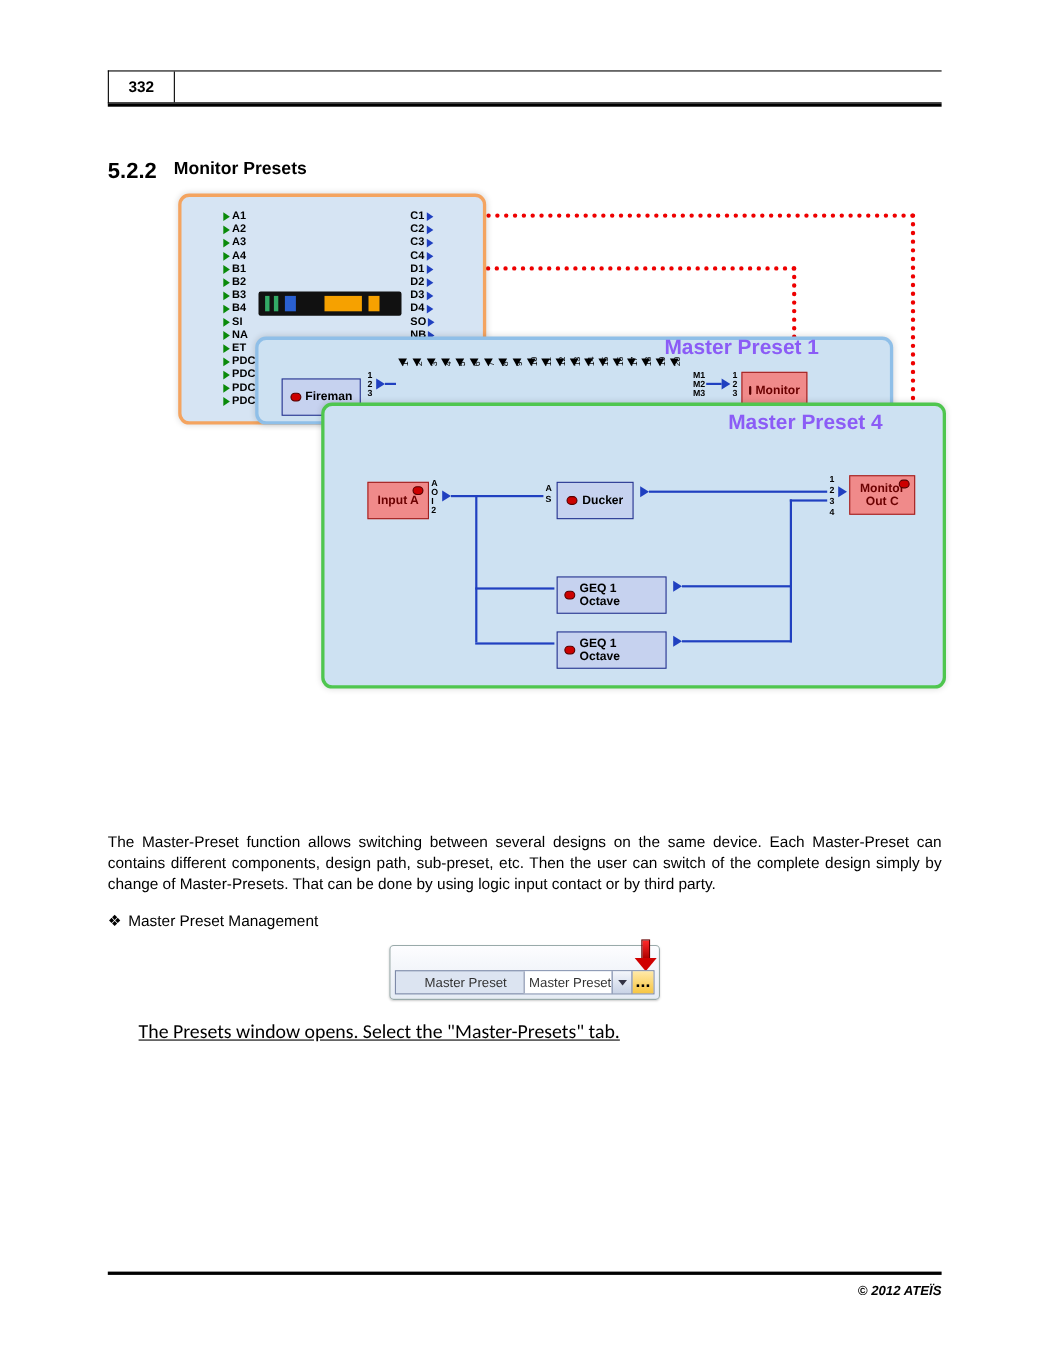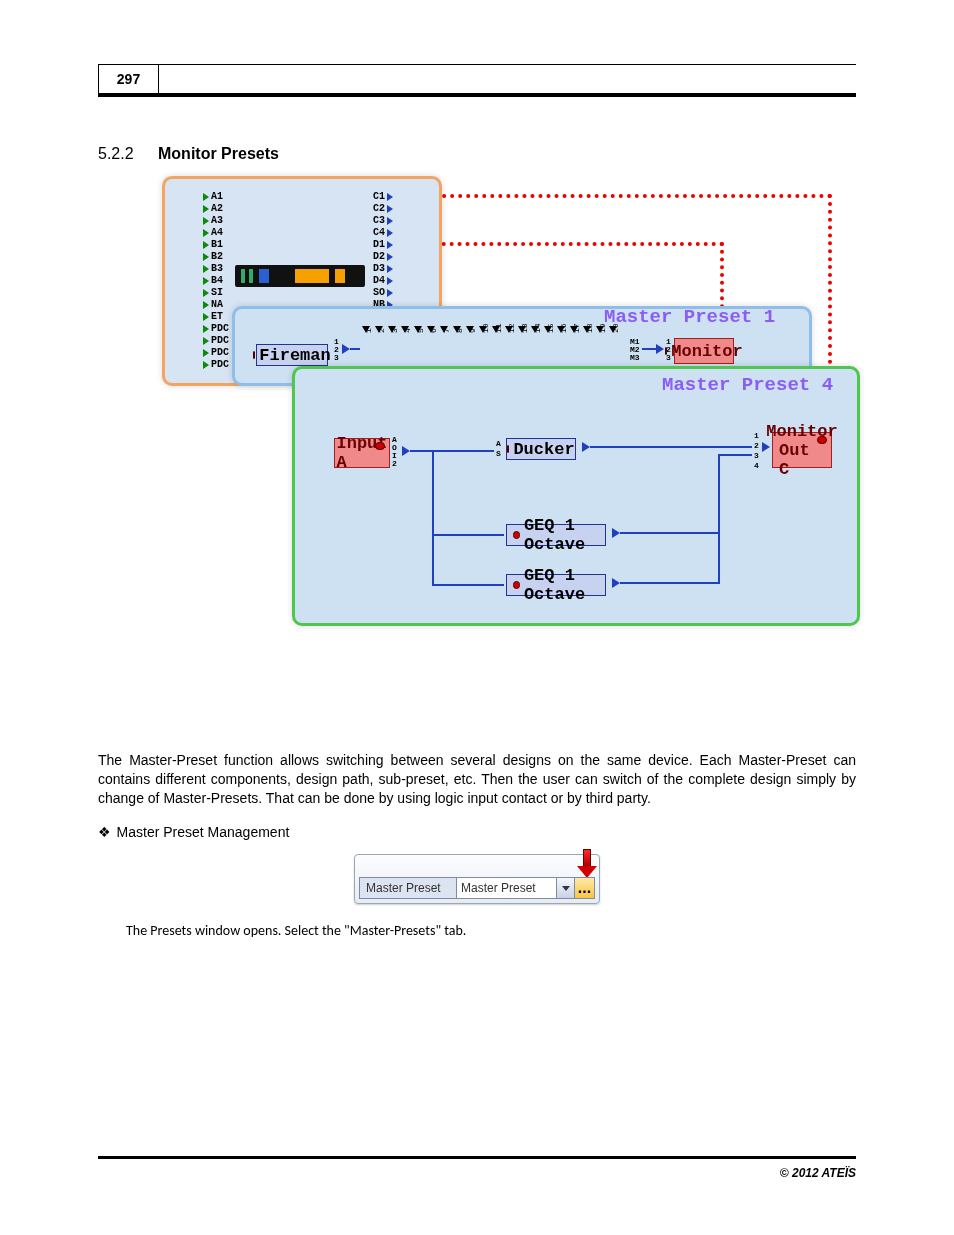--- a/index.html
+++ b/index.html
@@ -15,25 +15,25 @@
   .header-row { display: flex; align-items: stretch; border: 1px solid #000; border-right: none; }
   .page-number {
     width: 60px; border-right: 1px solid #000;
     font-weight: bold; font-size: 14px; display:flex; align-items:center; justify-content:center;
     padding: 6px 4px;
   }
   .chapter-title { flex:1; font-weight: bold; font-size: 14px; display:flex; align-items:center; padding:6px 14px; }
   .header-underline { height:3px; background:#000; width:758px; }
 
   .section-row { display:flex; margin-top: 48px; }
-  .section-num { width: 60px; font-weight:normal; font-size:16px; }
+  .section-num { width: 60px; font-weight:bold; font-size:20px; }
   .section-title { font-weight:bold; font-size:16px; }
 
   
-  .fig1 { position:absolute; left:64px; top:112px; width:700px; height:450px;font-family:Liberation Mono, monospace; }
+  .fig1 { position:absolute; left:64px; top:112px; width:700px; height:450px; }
   .panel {
     position:absolute; border-radius:10px;
     box-shadow: 0 0 6px rgba(0,0,0,.15);
   }
   .panel-orange { left:0; top:0; width:280px; height:210px; border:3px solid #f4a460; background:#d6e4f3; }
   .panel-blue1  { left:70px; top:130px; width:580px; height:80px; border:3px solid #8fbfe8; background:#cde1f2; }
   .panel-green  { left:130px; top:190px; width:568px; height:260px; border:3px solid #4fc64f; background:#cde1f2; }
 
   
   .dotline { position:absolute; border-top:4px dotted #e00; }
@@ -45,22 +45,22 @@
   .tri-g { width:0;height:0;border-top:4px solid transparent;border-bottom:4px solid transparent;border-left:6px solid #0a8a0a;}
   .tri-b { width:0;height:0;border-top:4px solid transparent;border-bottom:4px solid transparent;border-left:6px solid #2040c0;}
   .ports-left { left:38px; }
   .ports-mid  { left:208px; }
   .device-strip { position:absolute; left:70px; top:86px; width:130px; height:22px; background:#111; border-radius:2px; }
   .device-strip .seg { position:absolute; top:4px; height:14px; background:#f6a100; }
 
   
   .node {
     position:absolute; display:flex; align-items:center; justify-content:center;
-    font-size:17px; font-weight:bold; border:1px solid #24338f; background:#c6d2ef;
-    height:22px; padding:4px 6px; gap:4px;
+    font-size:11px; font-weight:bold; border:1px solid #24338f; background:#c6d2ef;
+    height:22px; padding:16px 6px; gap:4px;
   }
   .node.red { background:#f08a8a; border-color:#a02020; color:#6b0000; }
   .node .led { width:10px;height:8px;border-radius:4px;background:#c00;border:1px solid #500; }
   .porttiny { position:absolute; font-size:8px; line-height:8px; font-weight:bold; }
   .tri-out { position:absolute; width:0;height:0;border-top:5px solid transparent;border-bottom:5px solid transparent;border-left:8px solid #2040c0;}
   .wire { position:absolute; background:#2040c0; }
 
   .mp-title { position:absolute; font-size:19px; font-weight:bold; color:#8b5cf6; }
 
   
@@ -73,44 +73,44 @@
   .bullet-row { margin-top:16px; font-size:14px; display:flex; gap:6px; }
   .diamond { font-size:14px; }
   .sub-para { margin: 10px 0 0 28px; font-size:14px; line-height:19px; text-align:justify; }
 
   
   .fig2 { margin: 14px auto 0 auto; width:246px; height:50px;
           border:1px solid #9aa; border-radius:4px;
           background: linear-gradient(#fdfdff,#e6ecf4); position:relative;
           box-shadow: 0 1px 2px rgba(0,0,0,.2); }
   .fig2-bar { position:absolute; left:4px; bottom:4px; right:4px; height:22px;
-              border:1px solid #7e8aa8; background:#dce4f1; display:flex; align-items:center;}
+              border:1px solid #7e8aa8; background:#dce4f1; display:flex; align-items:center;padding-left:20px;}
   .fig2-label { width:96px; padding-left:6px; font-size:12px; color:#333; }
   .fig2-value { flex:1; padding-left:4px; font-size:12px; color:#333; background:#fff; height:100%; display:flex; align-items:center; border-left:1px solid #7e8aa8;}
   .fig2-drop { width:18px; height:100%; border-left:1px solid #7e8aa8;
                background:linear-gradient(#f4f6fb,#c9d3e6); display:flex;align-items:center;justify-content:center;}
   .fig2-drop .dn{width:0;height:0;border-left:4px solid transparent;border-right:4px solid transparent;border-top:5px solid #334;}
   .fig2-ell { width:20px; height:100%; border-left:1px solid #7e8aa8;
               background:linear-gradient(#ffe9a8,#f7c642); display:flex;align-items:center;justify-content:center; font-weight:bold; }
   .fig2-arrow { position:absolute; right:2px; top:-6px; }
   .fig2-arrow .stem{ width:8px;height:18px;background:linear-gradient(#ff2a2a,#b00000); margin:0 auto; border:1px solid #600;}
   .fig2-arrow .head{ width:0;height:0;border-left:10px solid transparent;border-right:10px solid transparent;border-top:12px solid #d00000; margin-top:-1px;}
 
-  .after-fig2 { margin: 18px 0 12px 28px; font-size:14px; font-family: Calibri, Arial, sans-serif; }
+  .after-fig2 { margin: 18px 0 12px 28px; font-size:18px; font-family: Calibri, Arial, sans-serif; text-decoration: underline; }
 
   
   .footer-line { position:absolute; left:98px; top:1156px; width:758px; height:3px; background:#000;}
   .copyright { position:absolute; right:98px; top:1166px; font-size:12px; font-style:italic; font-weight:bold;}
 </style>
 </head>
 <body>
 
 <div class="page">
   <div class="header-row">
-    <div class="page-number">297</div>
+    <div class="page-number">332</div>
   </div>
   <div class="header-underline"></div>
 
   <div class="section-row">
     <div class="section-num">5.2.2</div>
     <div class="section-title">Monitor Presets</div>
   </div>
 
   <div class="fig1">
 

